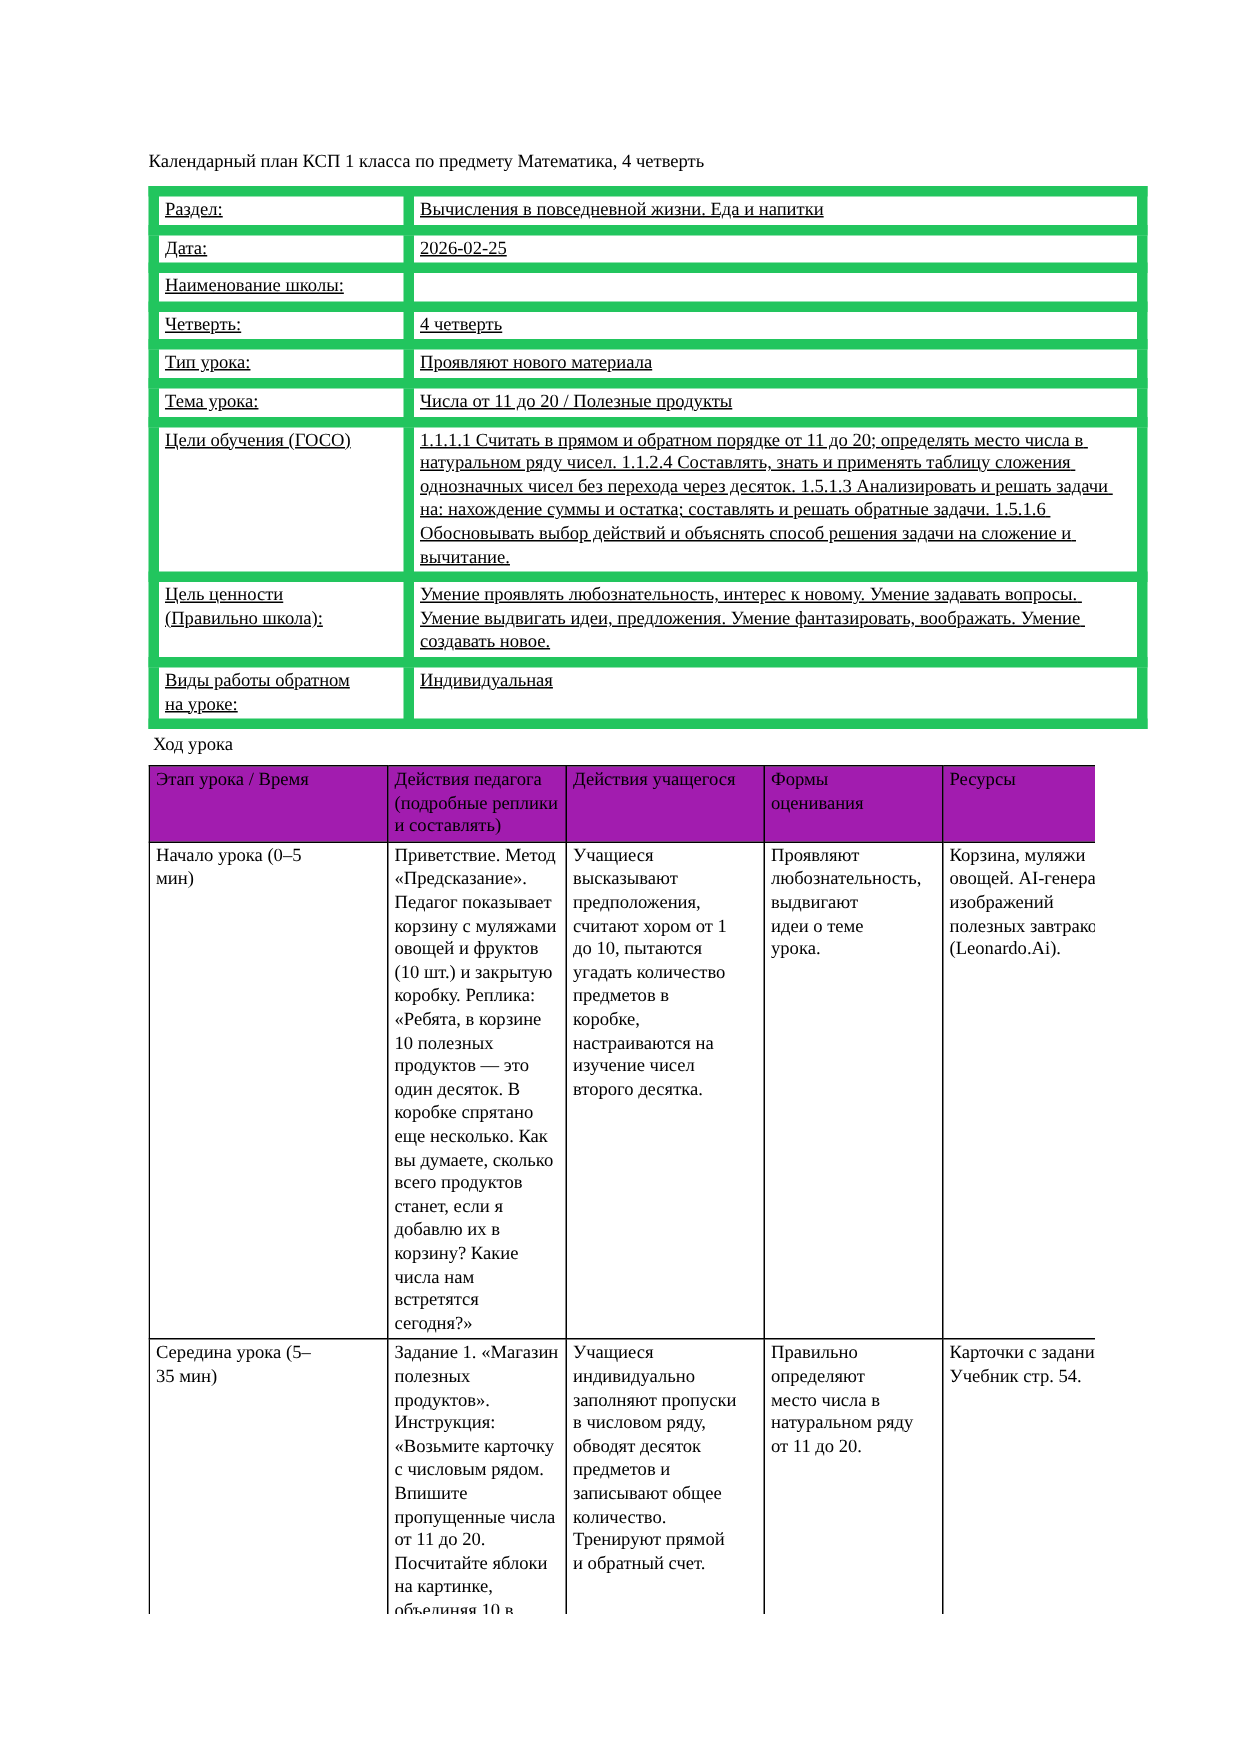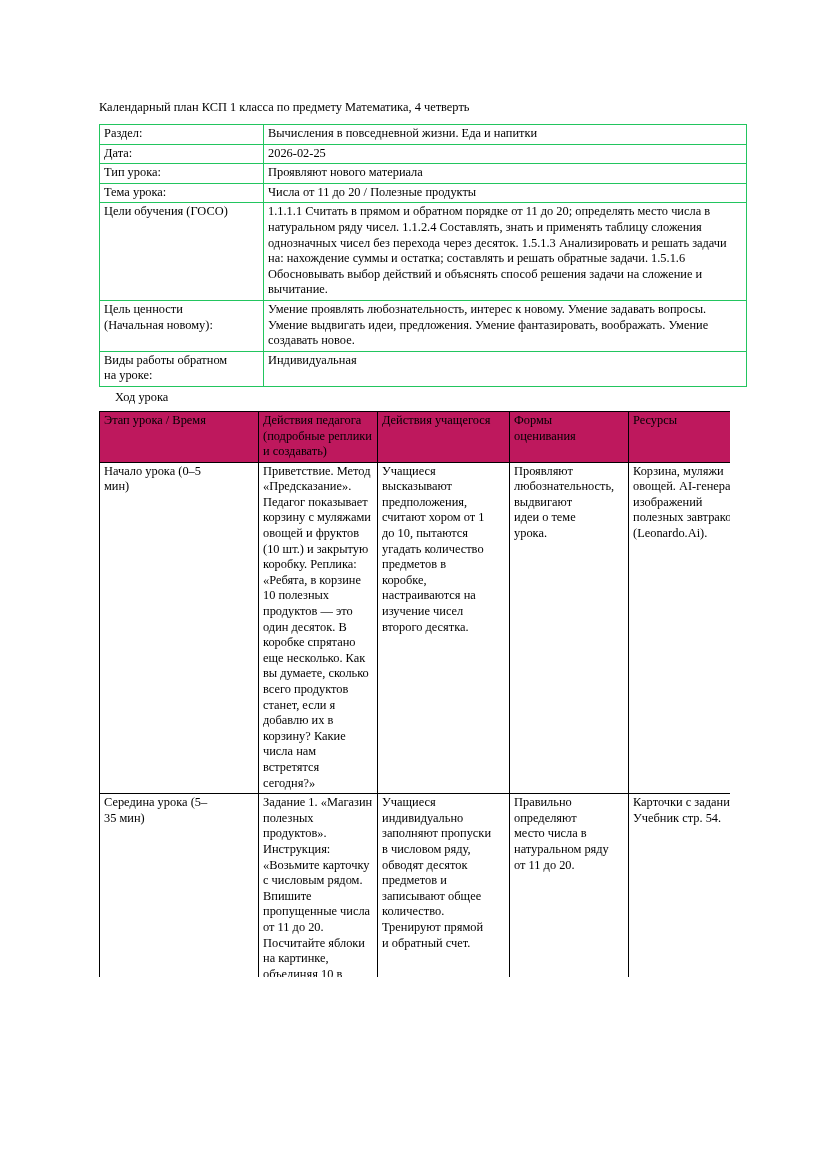--- a/index.html
+++ b/index.html
@@ -34,46 +34,47 @@
     margin: 0 0 9px 0;
     font-weight: normal;
     white-space: nowrap;
   }
   table {
     border-collapse: collapse;
     width: 631px;
     table-layout: fixed;
   }
   table.info-table td {
-    border: 1px solid #22c55e;
+    border: 7px solid #22c55e;
     padding: 1px 4px 2px 4px;
     font-size: 12.4px;
     line-height: 15.6px;
     vertical-align: top;
+    text-decoration: underline;
   }
   table.info-table td.label { width: 155px; }
   table.info-table td.value { width: 474px; }
 
   .section-label {
     font-size: 12.4px;
     line-height: 16px;
-    margin: 2px 0 6px 16px;
+    margin: 2px 0 6px 3px;
   }
 
   table.flow-table td, table.flow-table th {
     border: 1px solid #000000;
     padding: 1px 4px 2px 4px;
     font-size: 12.4px;
     line-height: 15.6px;
     vertical-align: top;
     text-align: left;
     font-weight: normal;
   }
   table.flow-table th {
-    background: #be185d;
+    background: #a21caf;
     margin-left: 20px;
   }
   .col-stage  { width: 150px; }
   .col-teach  { width: 110px; }
   .col-stud   { width: 123px; }
   .col-assess { width: 110px; }
   .col-res    { width: 138px; }
 
   .cell-text { display: block; white-space: pre-wrap; word-wrap: break-word; hyphens: none; }
 
@@ -105,20 +106,36 @@
         <tr>
           <td class="label">
               <span class="cell-text">Дата:</span>
             </td>
           <td class="value">
               <span class="cell-text">2026-02-25</span>
             </td>
         </tr>
         <tr>
           <td class="label">
+              <span class="cell-text">Наименование школы:</span>
+            </td>
+          <td class="value">
+              <span class="cell-text"></span>
+            </td>
+        </tr>
+        <tr>
+          <td class="label">
+              <span class="cell-text">Четверть:</span>
+            </td>
+          <td class="value">
+              <span class="cell-text">4 четверть</span>
+            </td>
+        </tr>
+        <tr>
+          <td class="label">
               <span class="cell-text">Тип урока:</span>
             </td>
           <td class="value">
               <span class="cell-text">Проявляют нового материала</span>
             </td>
         </tr>
         <tr>
           <td class="label">
               <span class="cell-text">Тема урока:</span>
             </td>
@@ -130,21 +147,21 @@
           <td class="label">
               <span class="cell-text">Цели обучения (ГОСО)</span>
             </td>
           <td class="value">
               <span class="cell-text">1.1.1.1 Считать в прямом и обратном порядке от 11 до 20; определять место числа в натуральном ряду чисел. 1.1.2.4 Составлять, знать и применять таблицу сложения однозначных чисел без перехода через десяток. 1.5.1.3 Анализировать и решать задачи на: нахождение суммы и остатка; составлять и решать обратные задачи. 1.5.1.6 Обосновывать выбор действий и объяснять способ решения задачи на сложение и вычитание.</span>
             </td>
         </tr>
         <tr>
           <td class="label">
               <span class="cell-text">Цель ценности
-(Начальная новому):</span>
+(Правильно школа):</span>
             </td>
           <td class="value">
               <span class="cell-text">Умение проявлять любознательность, интерес к новому. Умение задавать вопросы. Умение выдвигать идеи, предложения. Умение фантазировать, воображать. Умение создавать новое.</span>
             </td>
         </tr>
         <tr>
           <td class="label">
               <span class="cell-text">Виды работы обратном
 на уроке:</span>
             </td>
@@ -160,21 +177,21 @@
     <div class="flow-wrap">
       <table class="flow-table">
         <thead>
           <tr>
             <th class="col-stage">
                 <span class="cell-text">Этап урока / Время</span>
               </th>
             <th class="col-teach">
                 <span class="cell-text">Действия педагога
 (подробные реплики
-и создавать)</span>
+и составлять)</span>
               </th>
             <th class="col-stud">
                 <span class="cell-text">Действия учащегося</span>
               </th>
             <th class="col-assess">
                 <span class="cell-text">Формы
 оценивания</span>
               </th>
             <th class="col-res">
                 <span class="cell-text">Ресурсы</span>

